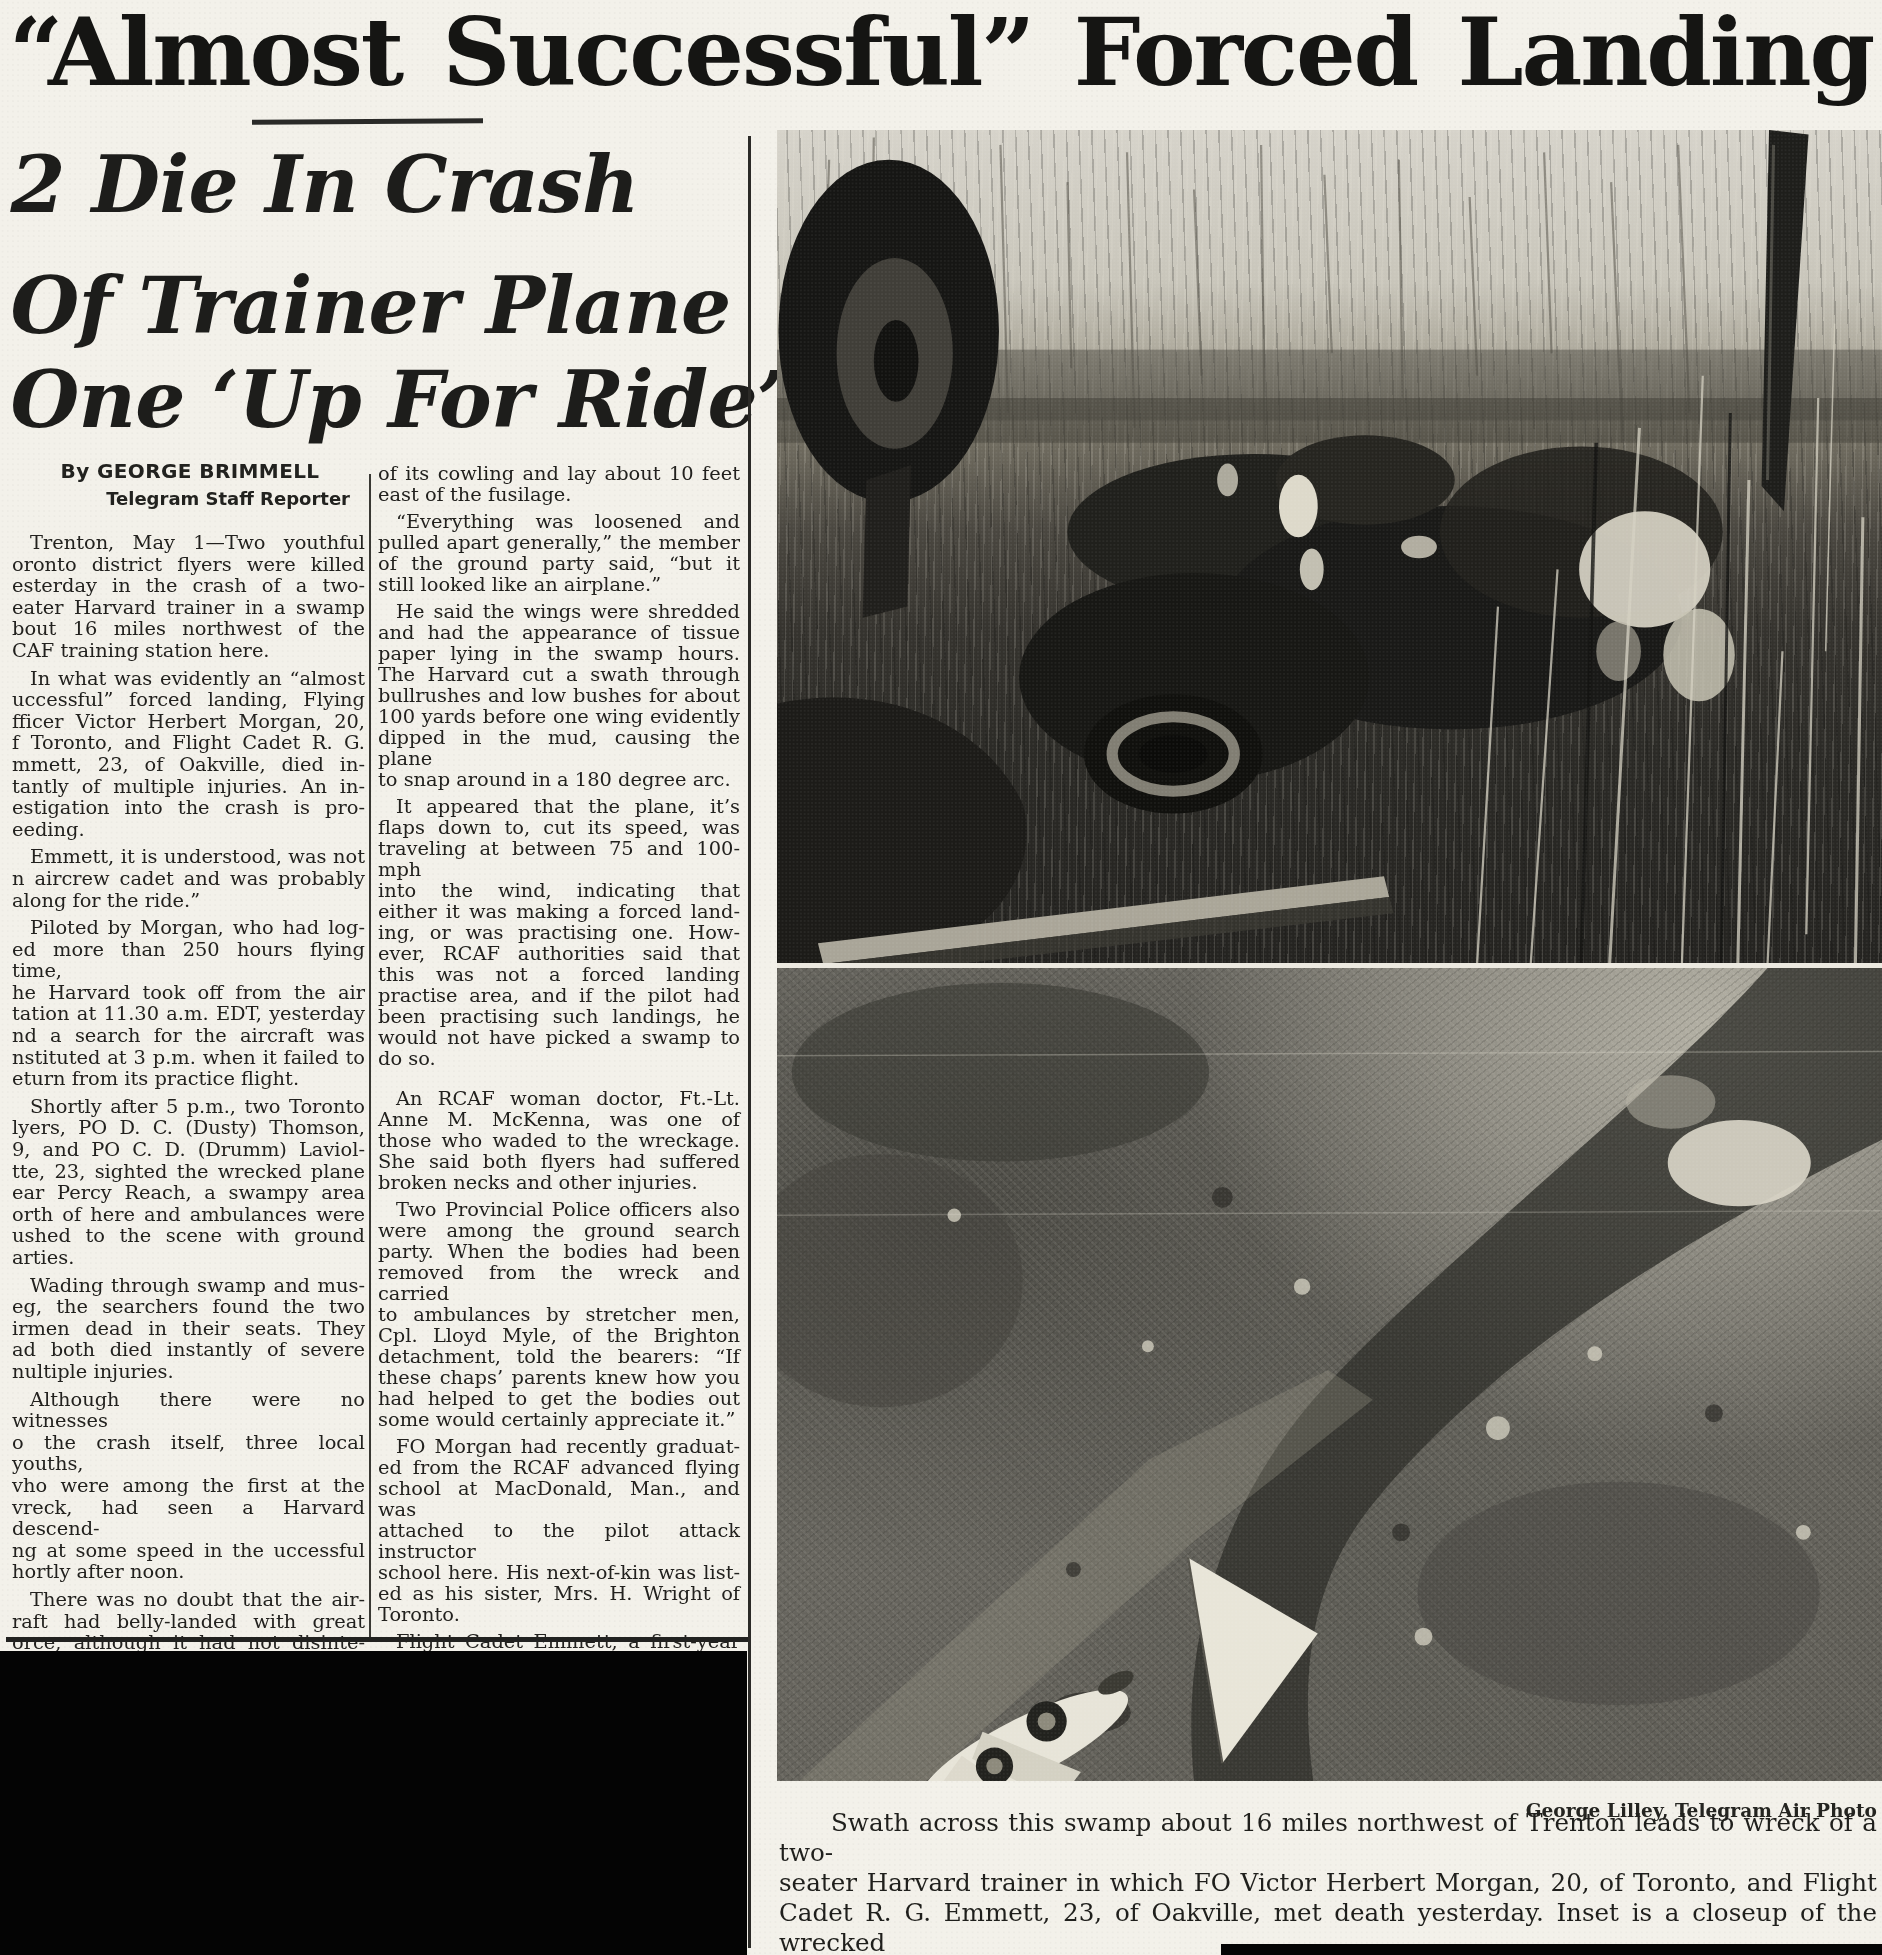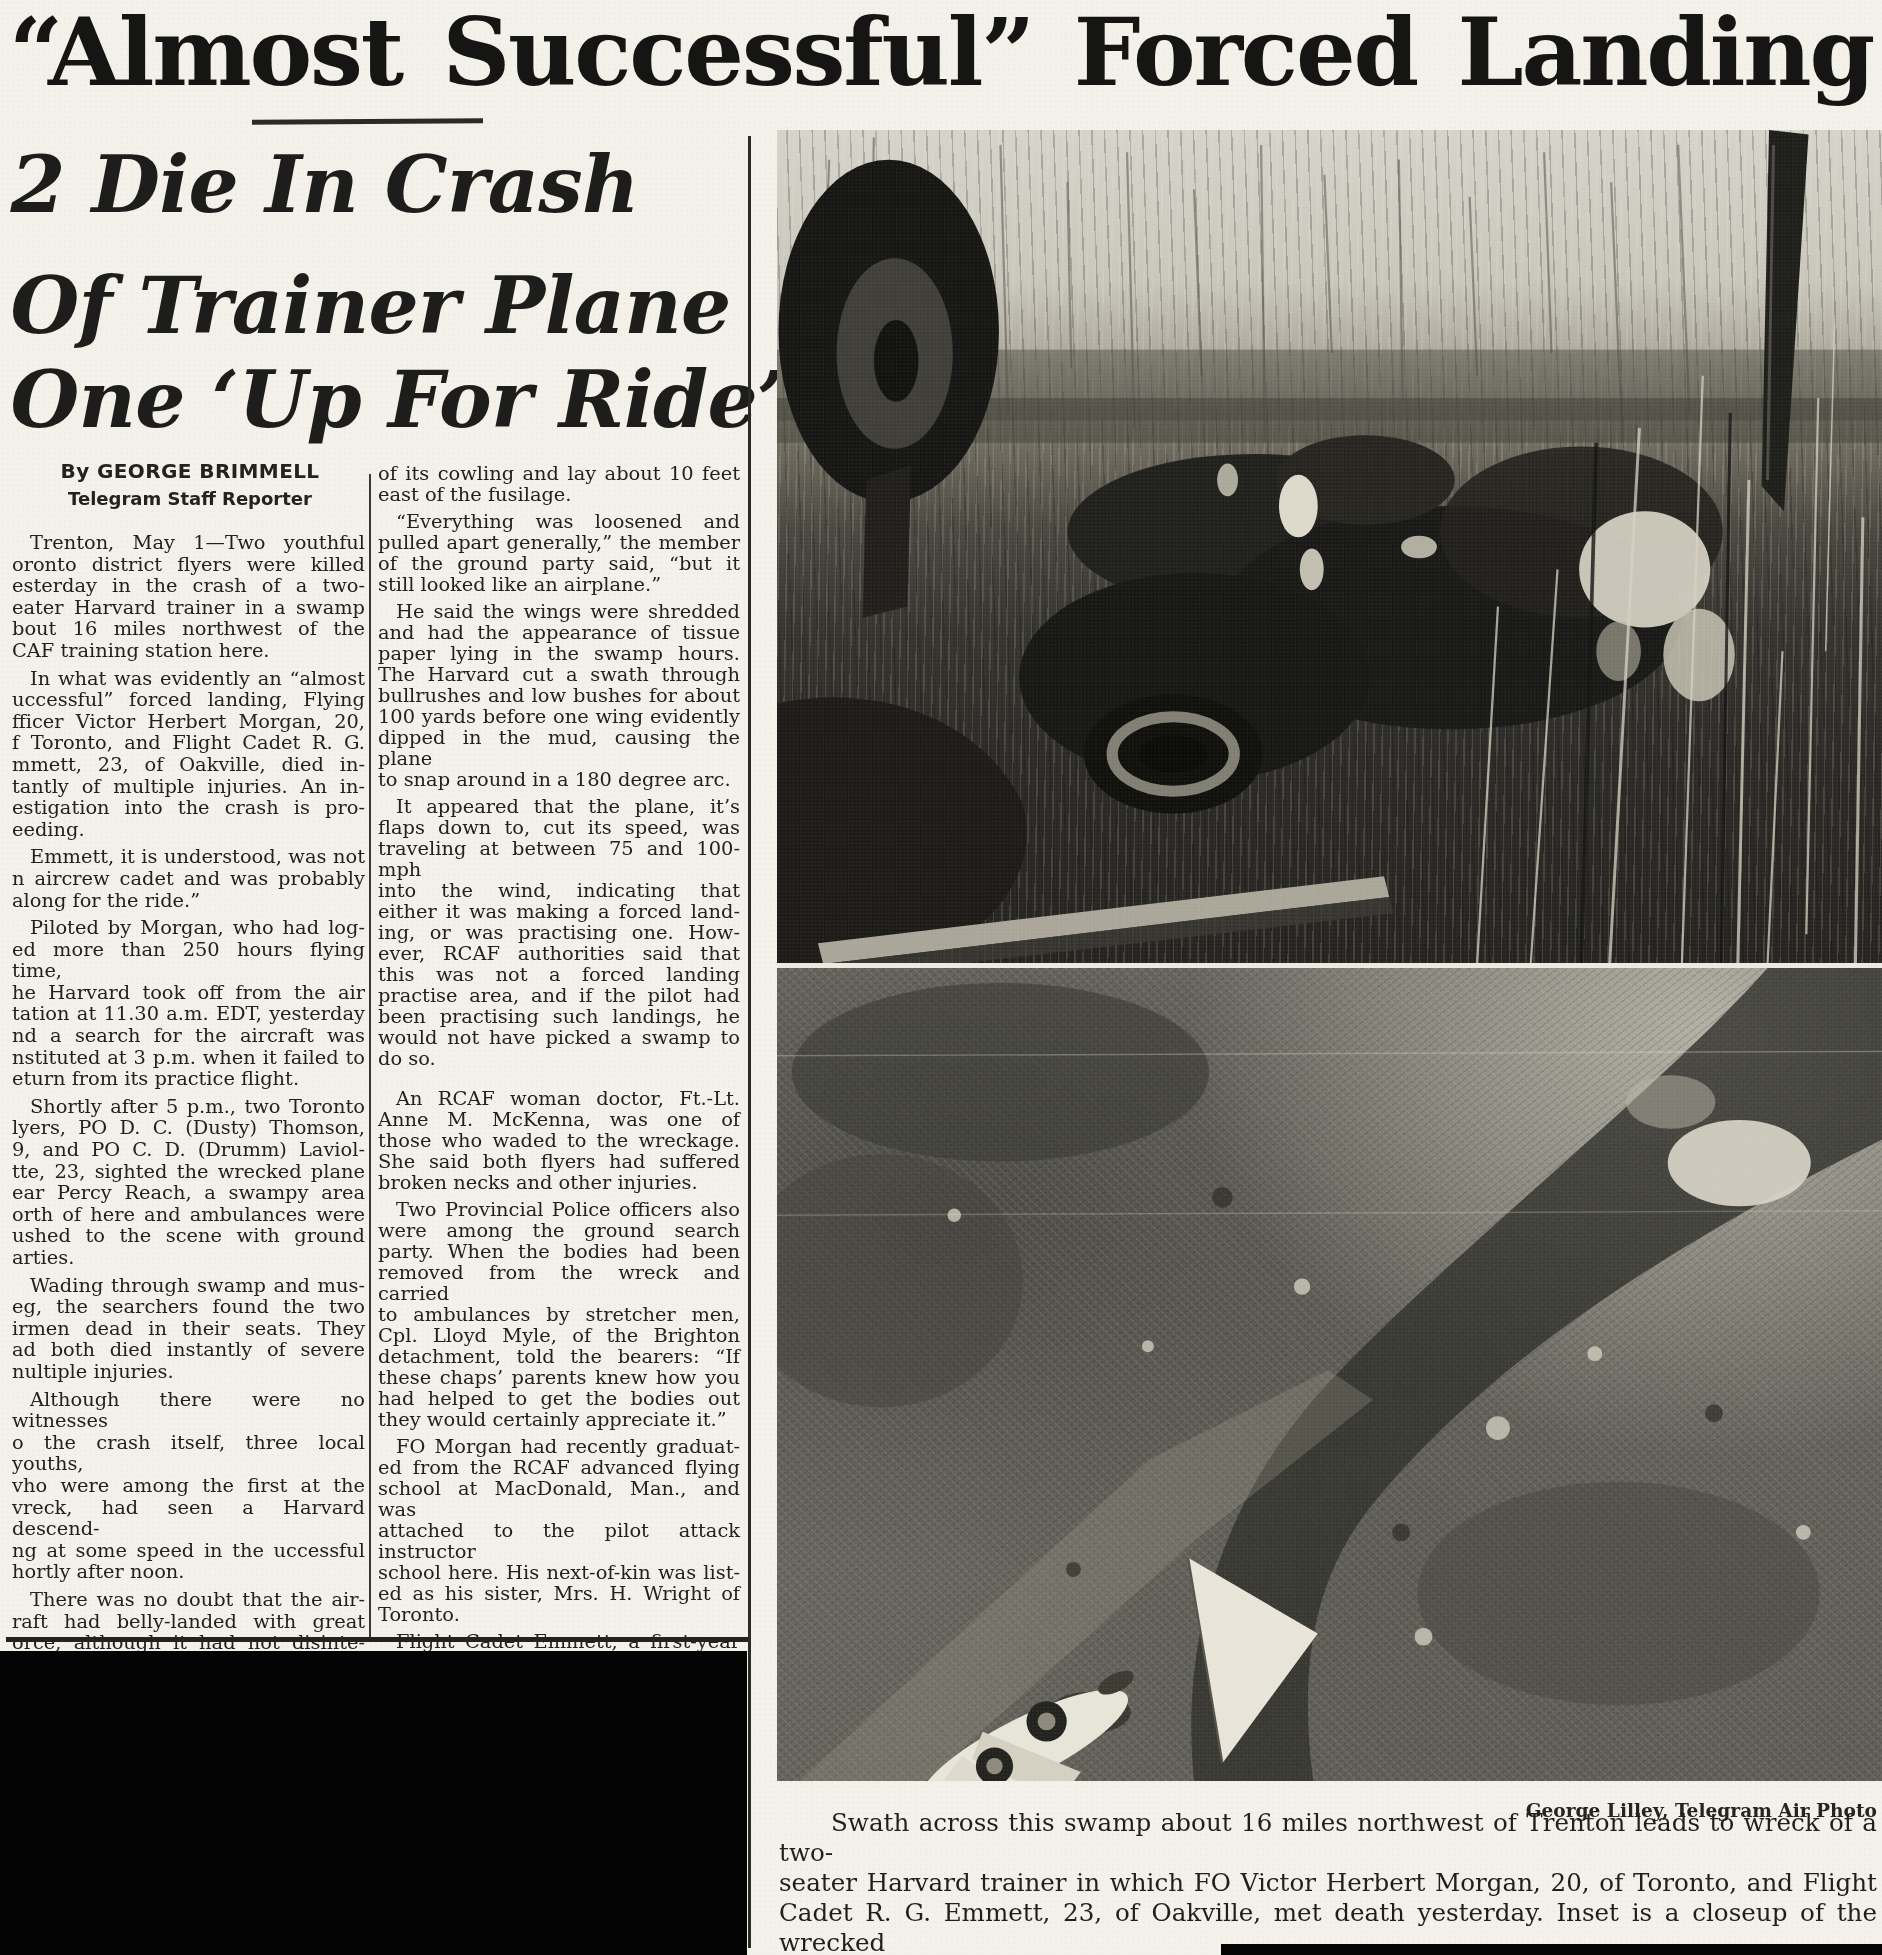--- a/index.html
+++ b/index.html
@@ -26,21 +26,21 @@
 
   
   .subline{left:10.4px;font-size:79px;font-weight:bold;font-style:italic;color:#1d1d1b;white-space:nowrap;letter-spacing:-0.7px;}
   #sub1{top:138px;}
   #sub2{top:259px;}
   #sub3{top:353px;}
 
   
   #byline{left:30px;top:459px;width:320px;text-align:center;font-family:"DejaVu Sans", sans-serif;color:#22221f;}
   #byline .author{font-size:20px;font-weight:bold;letter-spacing:0.4px;}
-  #byline .role{font-size:18px;font-weight:bold;margin-top:4.5px;}
+  #byline .role{font-size:18px;font-weight:bold;margin-top:4.5px;text-align:right;}
 
   
   .col{color:#22211e;}
   #column-1{left:12px;top:532px;width:353px;font-size:19.4px;line-height:21.6px;}
   #column-2{left:378px;top:463px;width:362px;font-size:19.4px;line-height:21px;}
   .para{margin:0;}
   .para + .para{margin-top:6px;}
   .para.gap-lg{margin-top:19.4px;}
   .line{text-align:justify;text-align-last:justify;white-space:normal;}
   .line.last{text-align-last:left;}
@@ -214,21 +214,21 @@
       <div class="para">
         <div class="line">Two Provincial Police officers also</div>
         <div class="line">were among the ground search</div>
         <div class="line">party.  When the bodies had been</div>
         <div class="line">removed from the wreck and carried</div>
         <div class="line">to ambulances by stretcher men,</div>
         <div class="line">Cpl. Lloyd Myle, of the Brighton</div>
         <div class="line">detachment, told the bearers: “If</div>
         <div class="line">these chaps’ parents knew how you</div>
         <div class="line">had helped to get the bodies out</div>
-        <div class="line last">they would certainly appreciate it.”</div>
+        <div class="line last">some would certainly appreciate it.”</div>
       </div>
       <div class="para">
         <div class="line">FO Morgan had recently graduat-</div>
         <div class="line">ed from the RCAF advanced flying</div>
         <div class="line">school at MacDonald, Man., and was</div>
         <div class="line">attached to the pilot attack instructor</div>
         <div class="line">school here. His next-of-kin was list-</div>
         <div class="line">ed as his sister, Mrs. H. Wright of</div>
         <div class="line last">Toronto.</div>
       </div>

